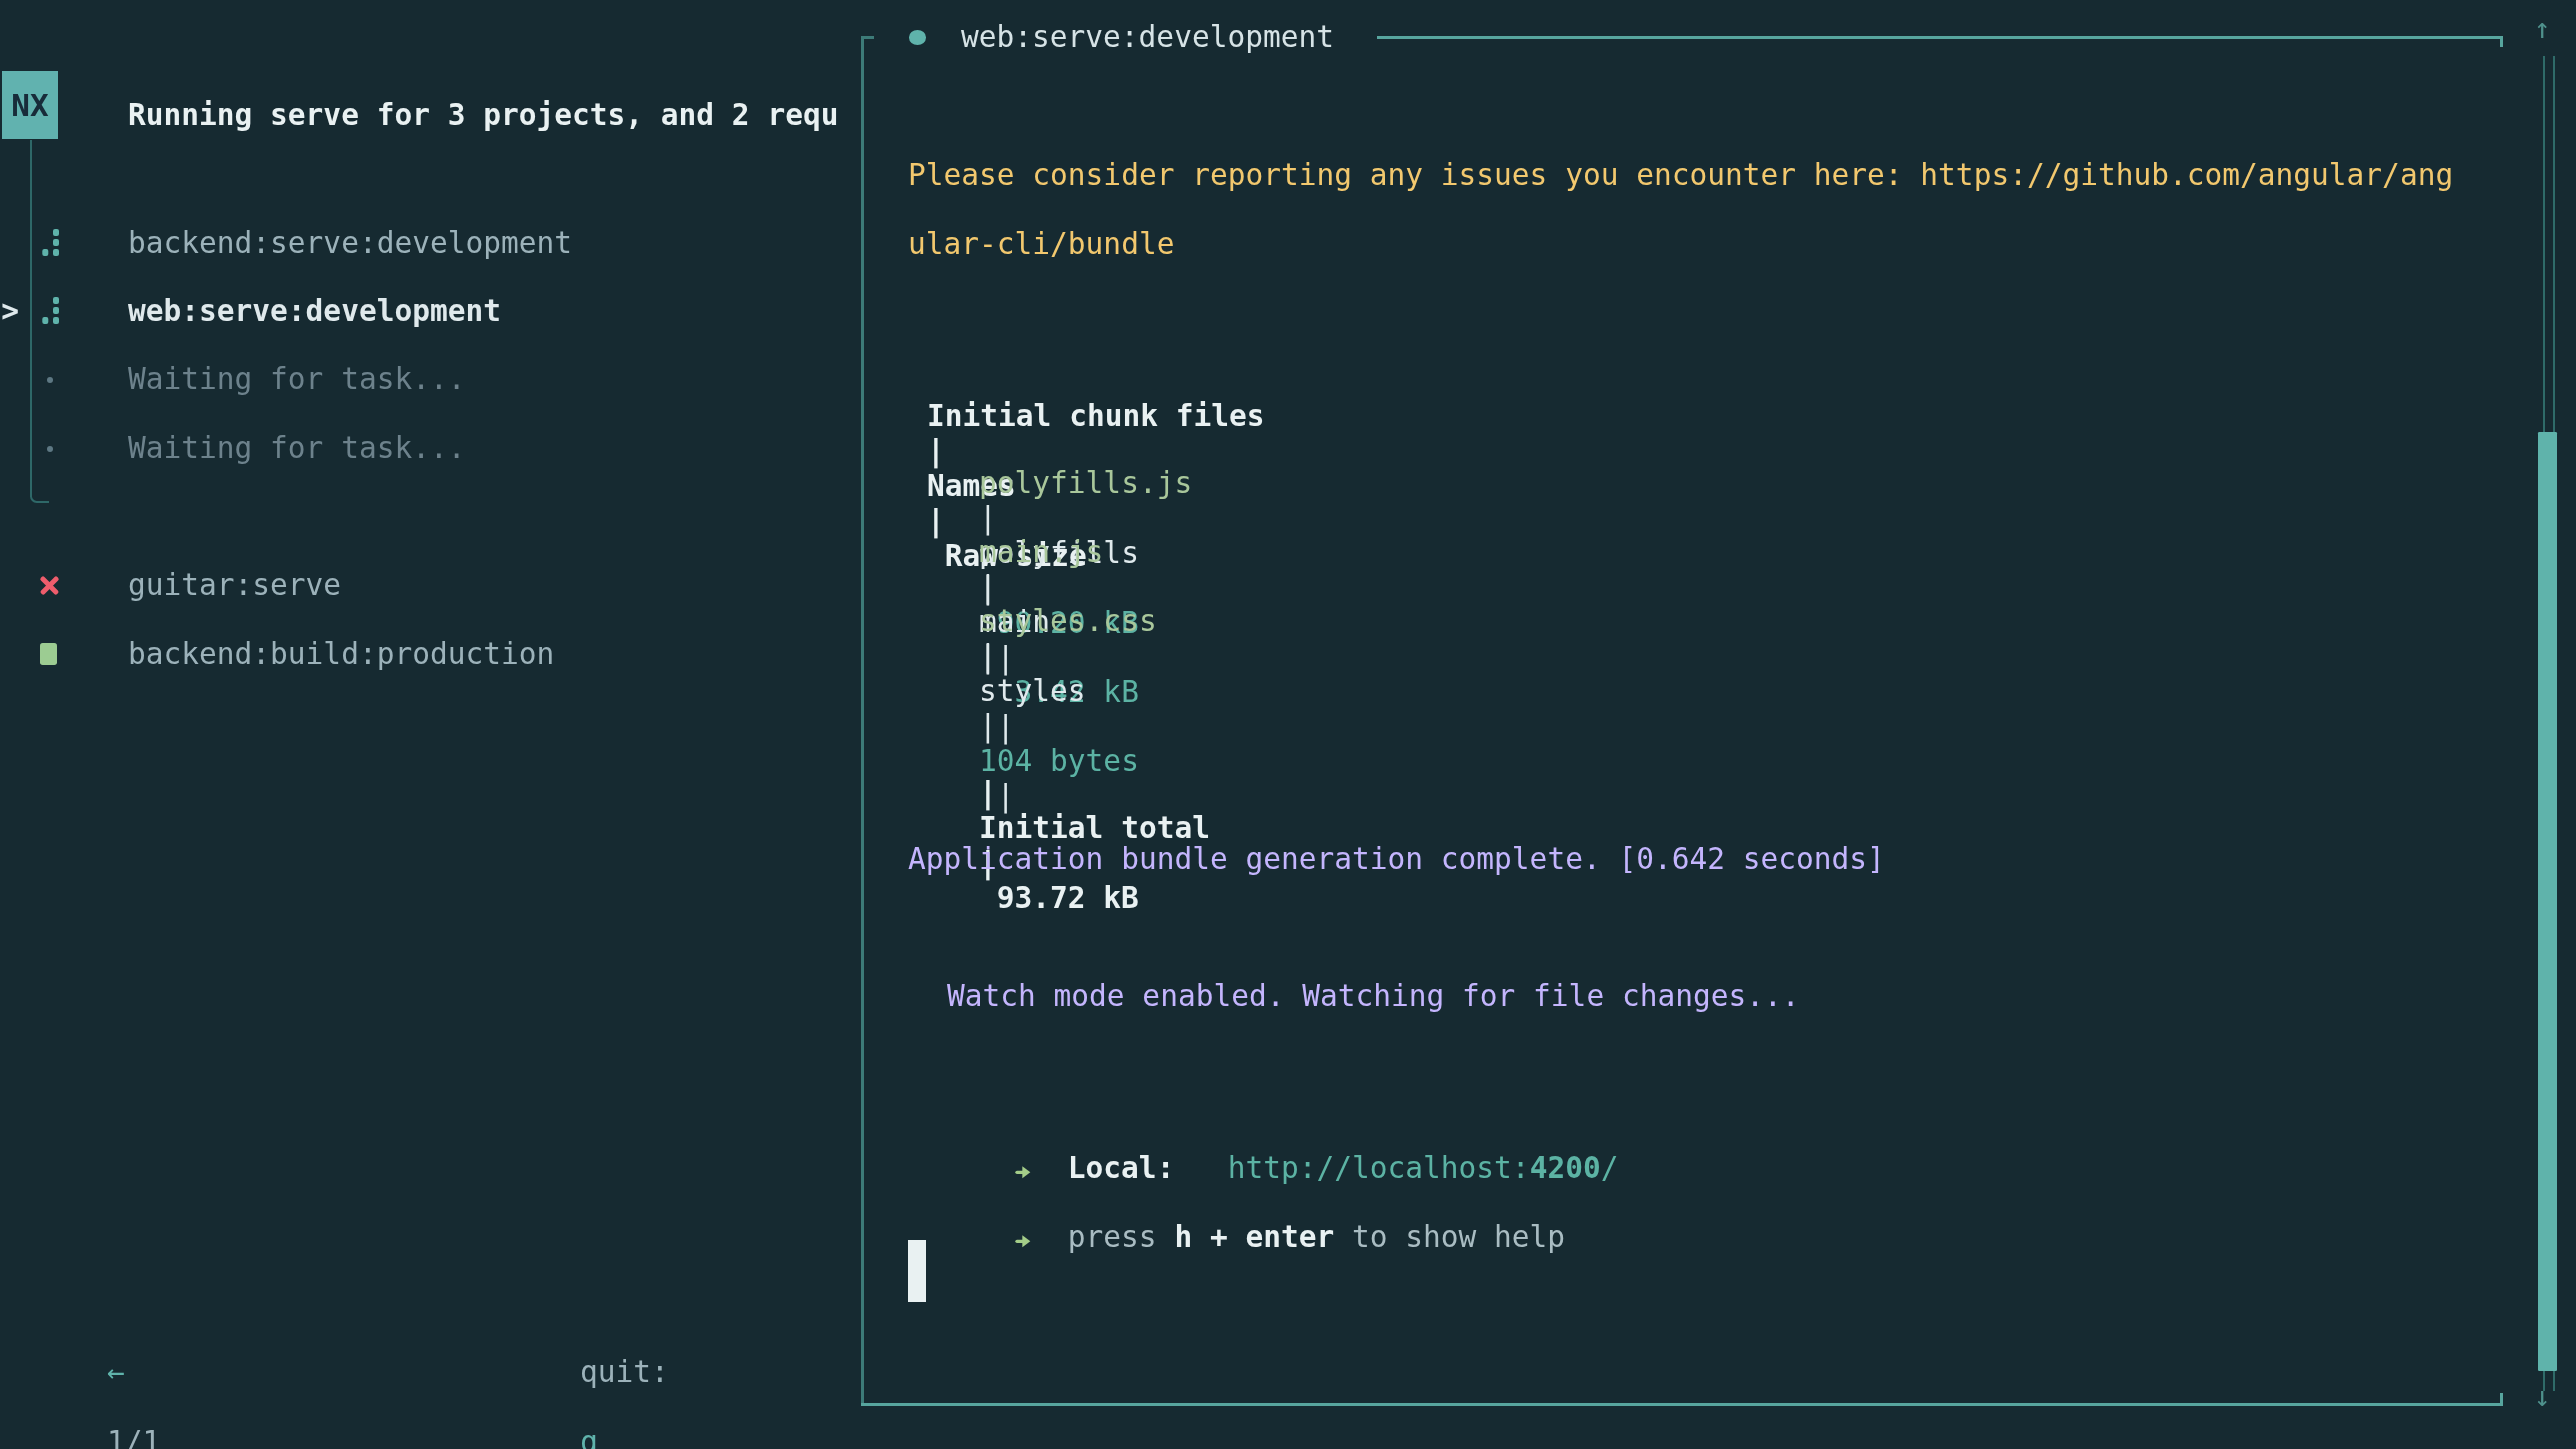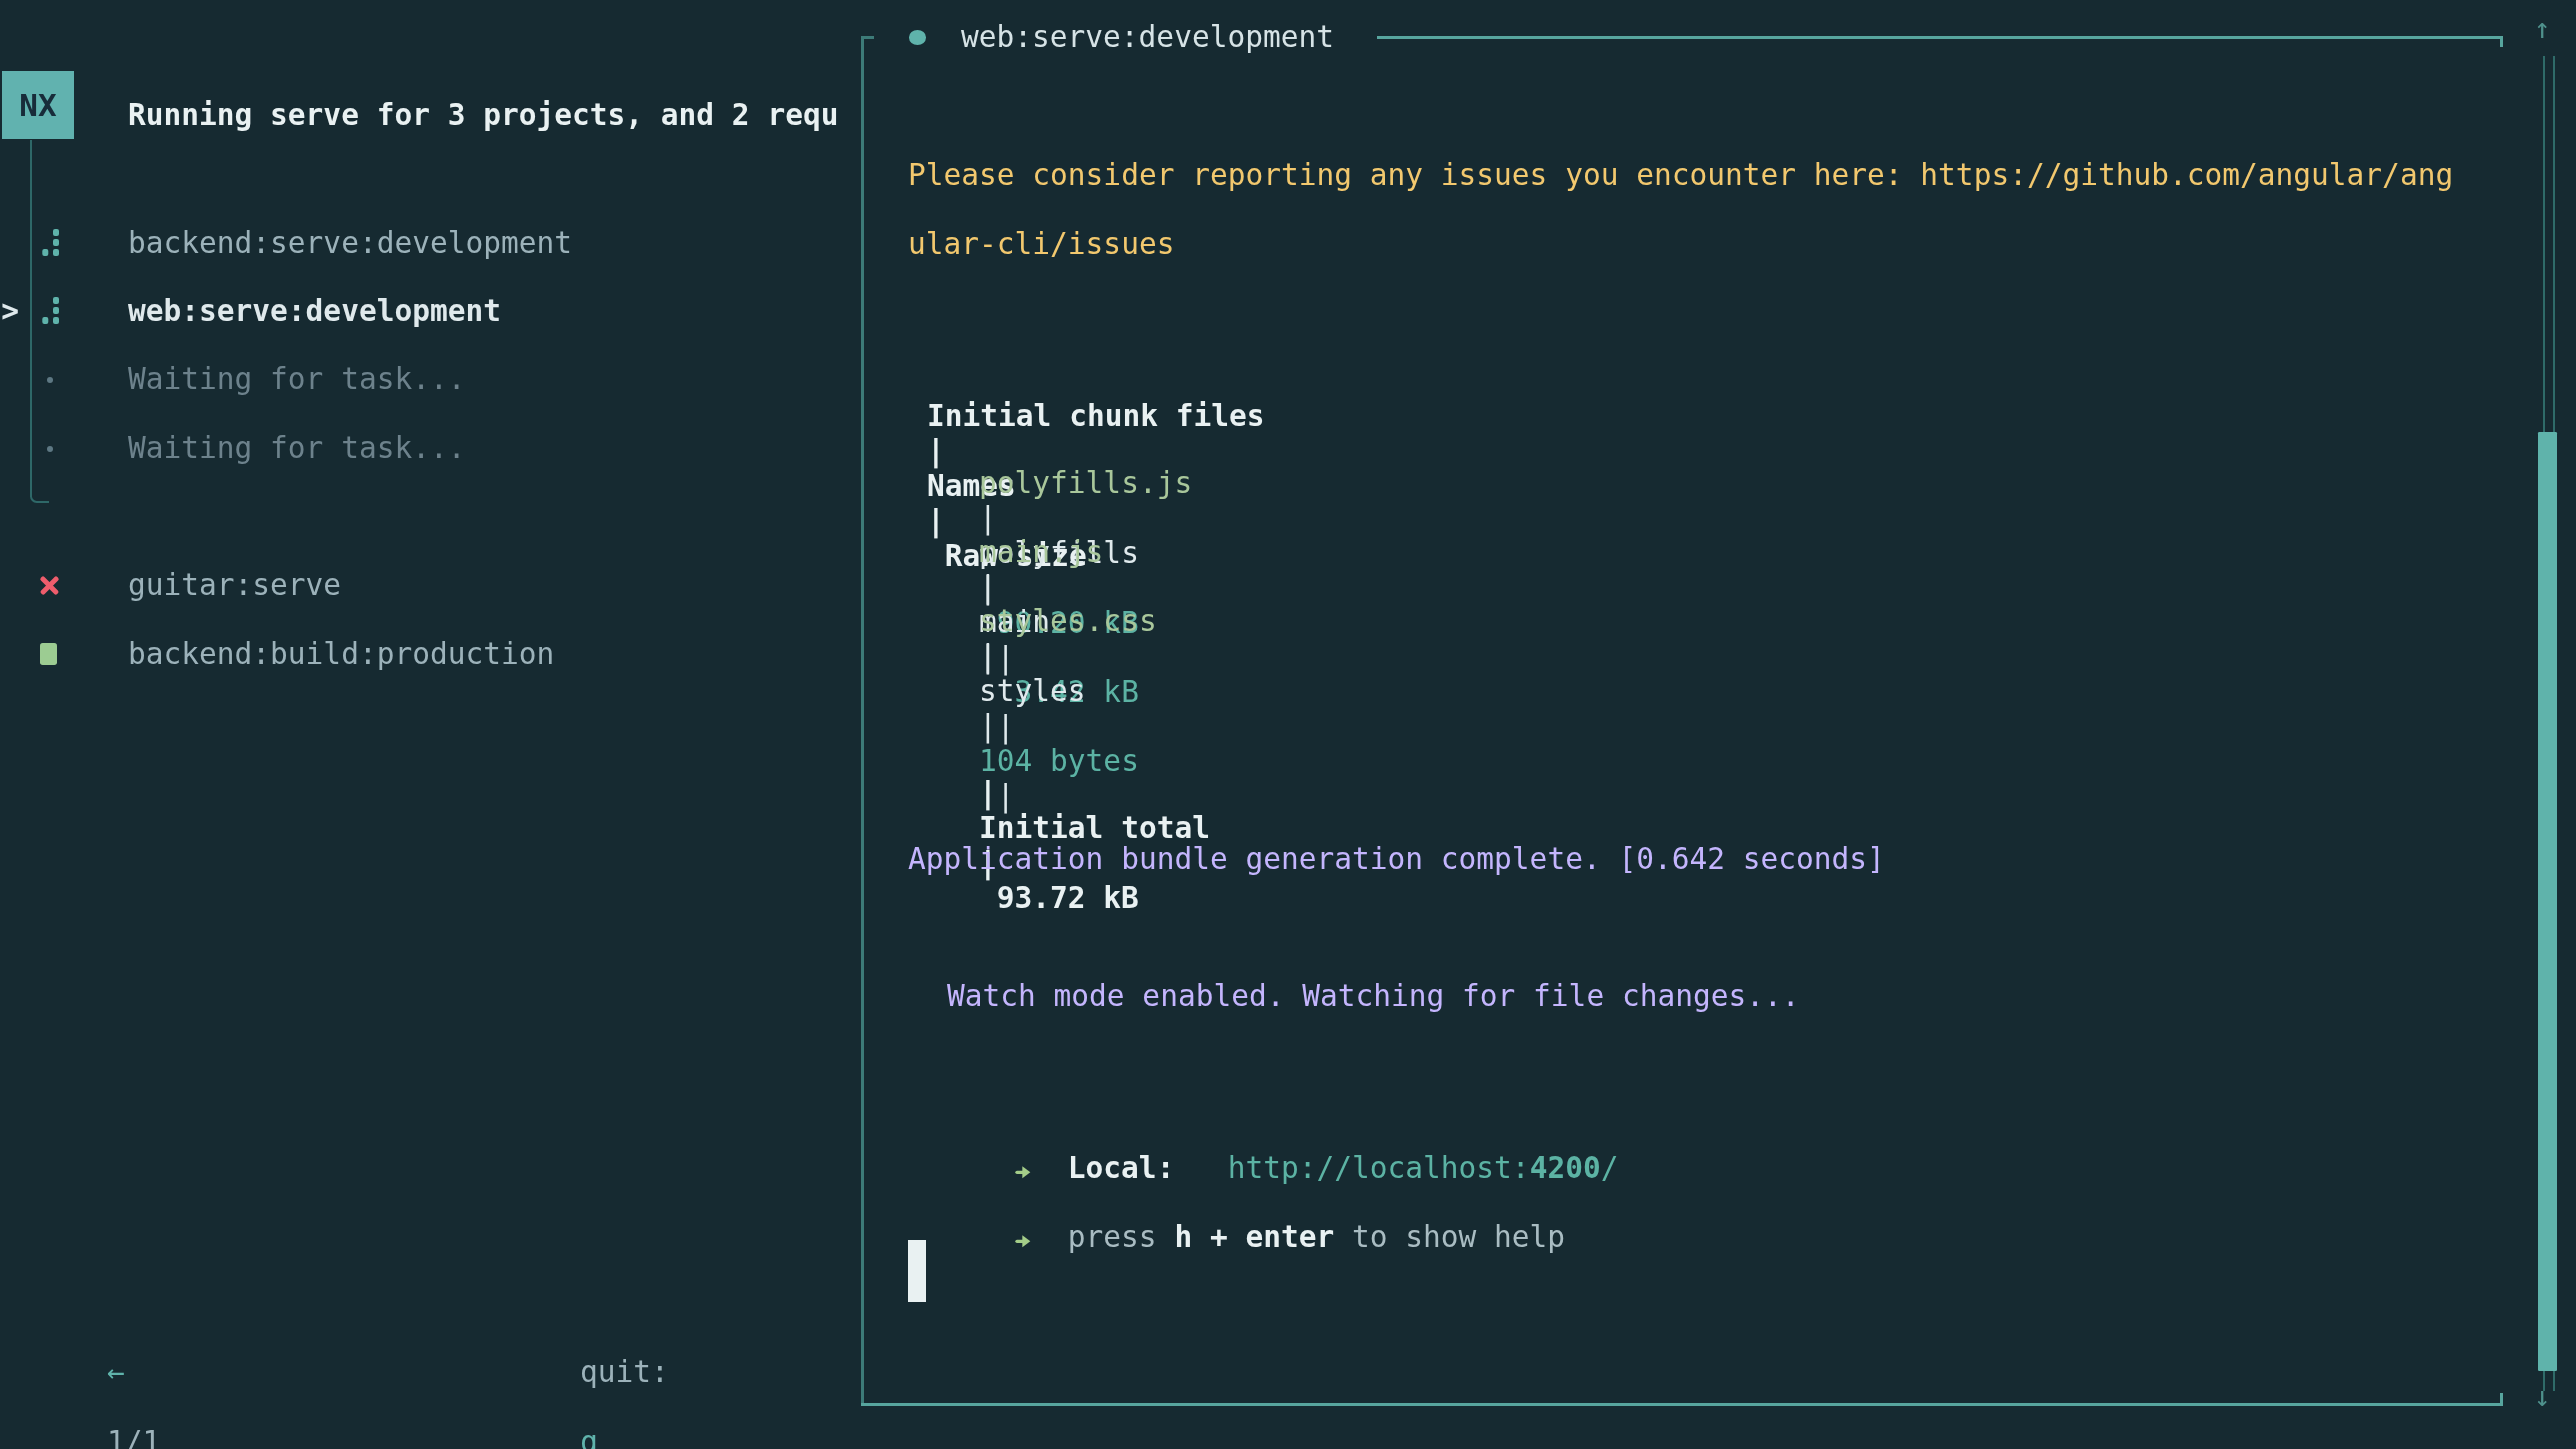--- a/index.html
+++ b/index.html
@@ -20,21 +20,21 @@
   .yellow{color:#f2c86e;}
   
   .col1{display:inline-block;width:20ch;}
   .col2{display:inline-block;width:15ch;}
   .col3{display:inline-block;width:9ch;text-align:right;}
   .pipe{display:inline-block;width:2ch;}
   .tpipe{display:inline-block;width:2ch;text-align:right;}
   .sp{display:inline-block;}
   .w1{width:1ch;} .w2{width:2ch;} .w3{width:3ch;}
   
-  .badge{position:absolute;left:2px;top:71px;width:72px;height:68px;background:#61b2af;
+  .badge{position:absolute;left:2px;top:71px;width:56px;height:68px;background:#61b2af;
          display:flex;align-items:center;justify-content:center;
          font-size:31px;font-weight:bold;color:#182c3a;}
   
   .tree{position:absolute;left:29.5px;top:140px;width:17.4px;height:361px;
         border-left:2.7px solid #2e6868;border-bottom:2.7px solid #2e6868;border-bottom-left-radius:6.7px;}
   
   .spinner{position:absolute;width:19px;height:28px;color:#5fb3ab;}
   .spinner::before{content:"";position:absolute;left:10.7px;top:0;width:6.7px;height:6.7px;border-radius:2px;
         background:currentColor;
         box-shadow:0 10px 0 0 currentColor,-10.7px 20px 0 0 currentColor,0 20px 0 0 currentColor;}
@@ -127,21 +127,21 @@
   <div class="pb" style="left:861px;top:36px;width:13.4px;height:2.7px;"></div>
   <div class="pbb" style="left:1377px;top:36px;width:1126px;height:2.7px;"></div>
   <div class="pbb" style="left:2500px;top:36px;width:2.7px;height:10.7px;"></div>
   <div class="pbb" style="left:861px;top:1403px;width:1642px;height:2.7px;"></div>
   <div class="pbb" style="left:2500px;top:1393px;width:2.7px;height:12px;"></div>
 
   <div class="bullet"></div>
   <div class="line" style="left:961px;top:20px;color:#d6e3e6;">web:serve:development</div>
 
   <div class="line yellow" style="left:908px;top:158px;">Please consider reporting any issues you encounter here: https://github.com/angular/ang</div>
-  <div class="line yellow" style="left:908px;top:227px;">ular-cli/issues</div>
+  <div class="line yellow" style="left:908px;top:227px;">ular-cli/bundle</div>
 
   <div class="line" style="left:856px;top:364px;">
     <span class="col1 white">Initial chunk files</span>
     <span class="pipe white">|</span>
     <span class="col2 white">Names</span>
     <span class="pipe white">|</span>
     <span class="col3 white">Raw size</span>
   </div>
 
   <div class="line" style="left:908px;top:431px;">

